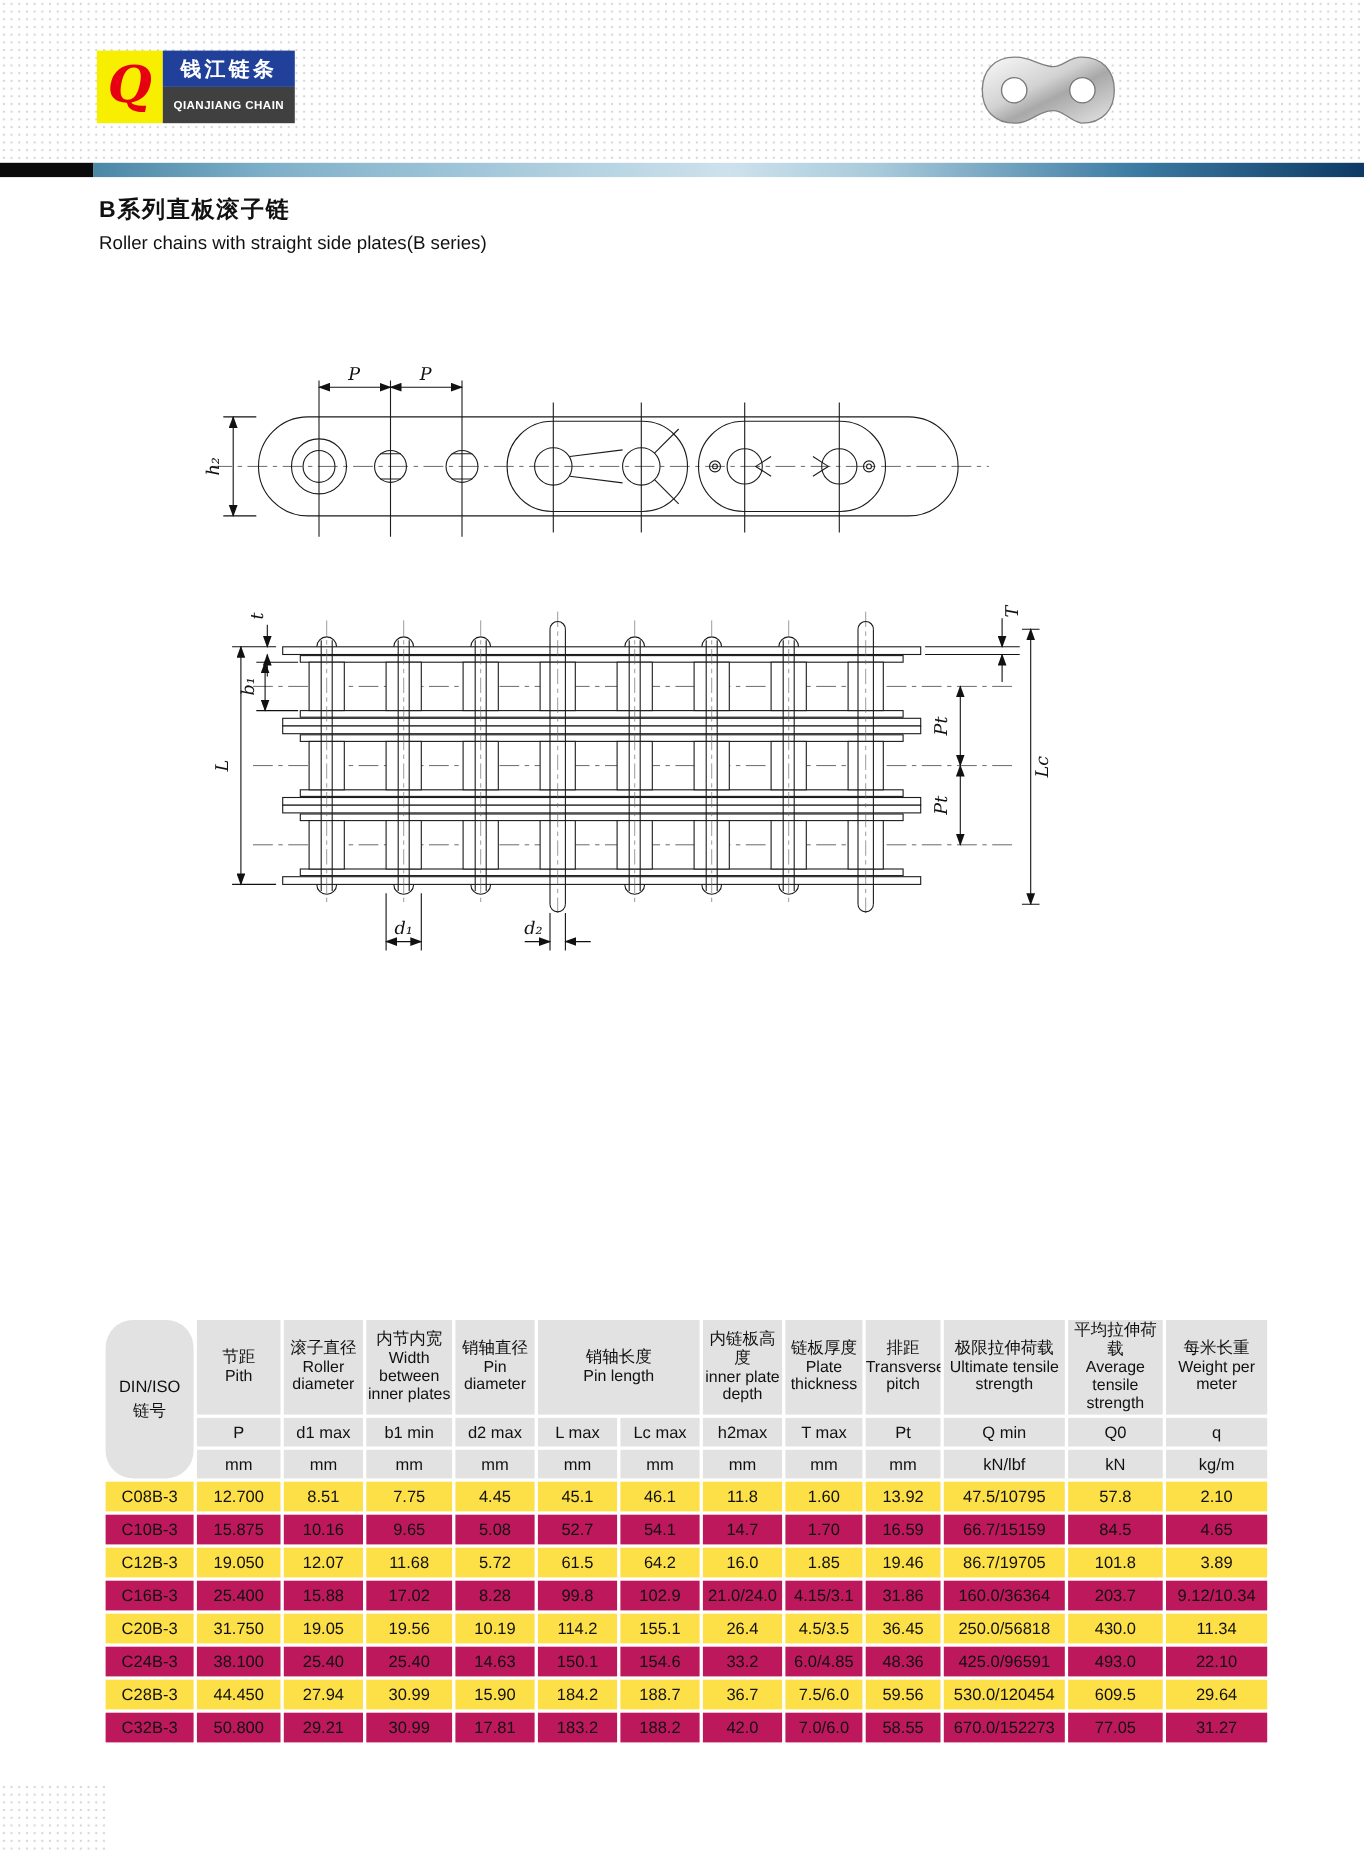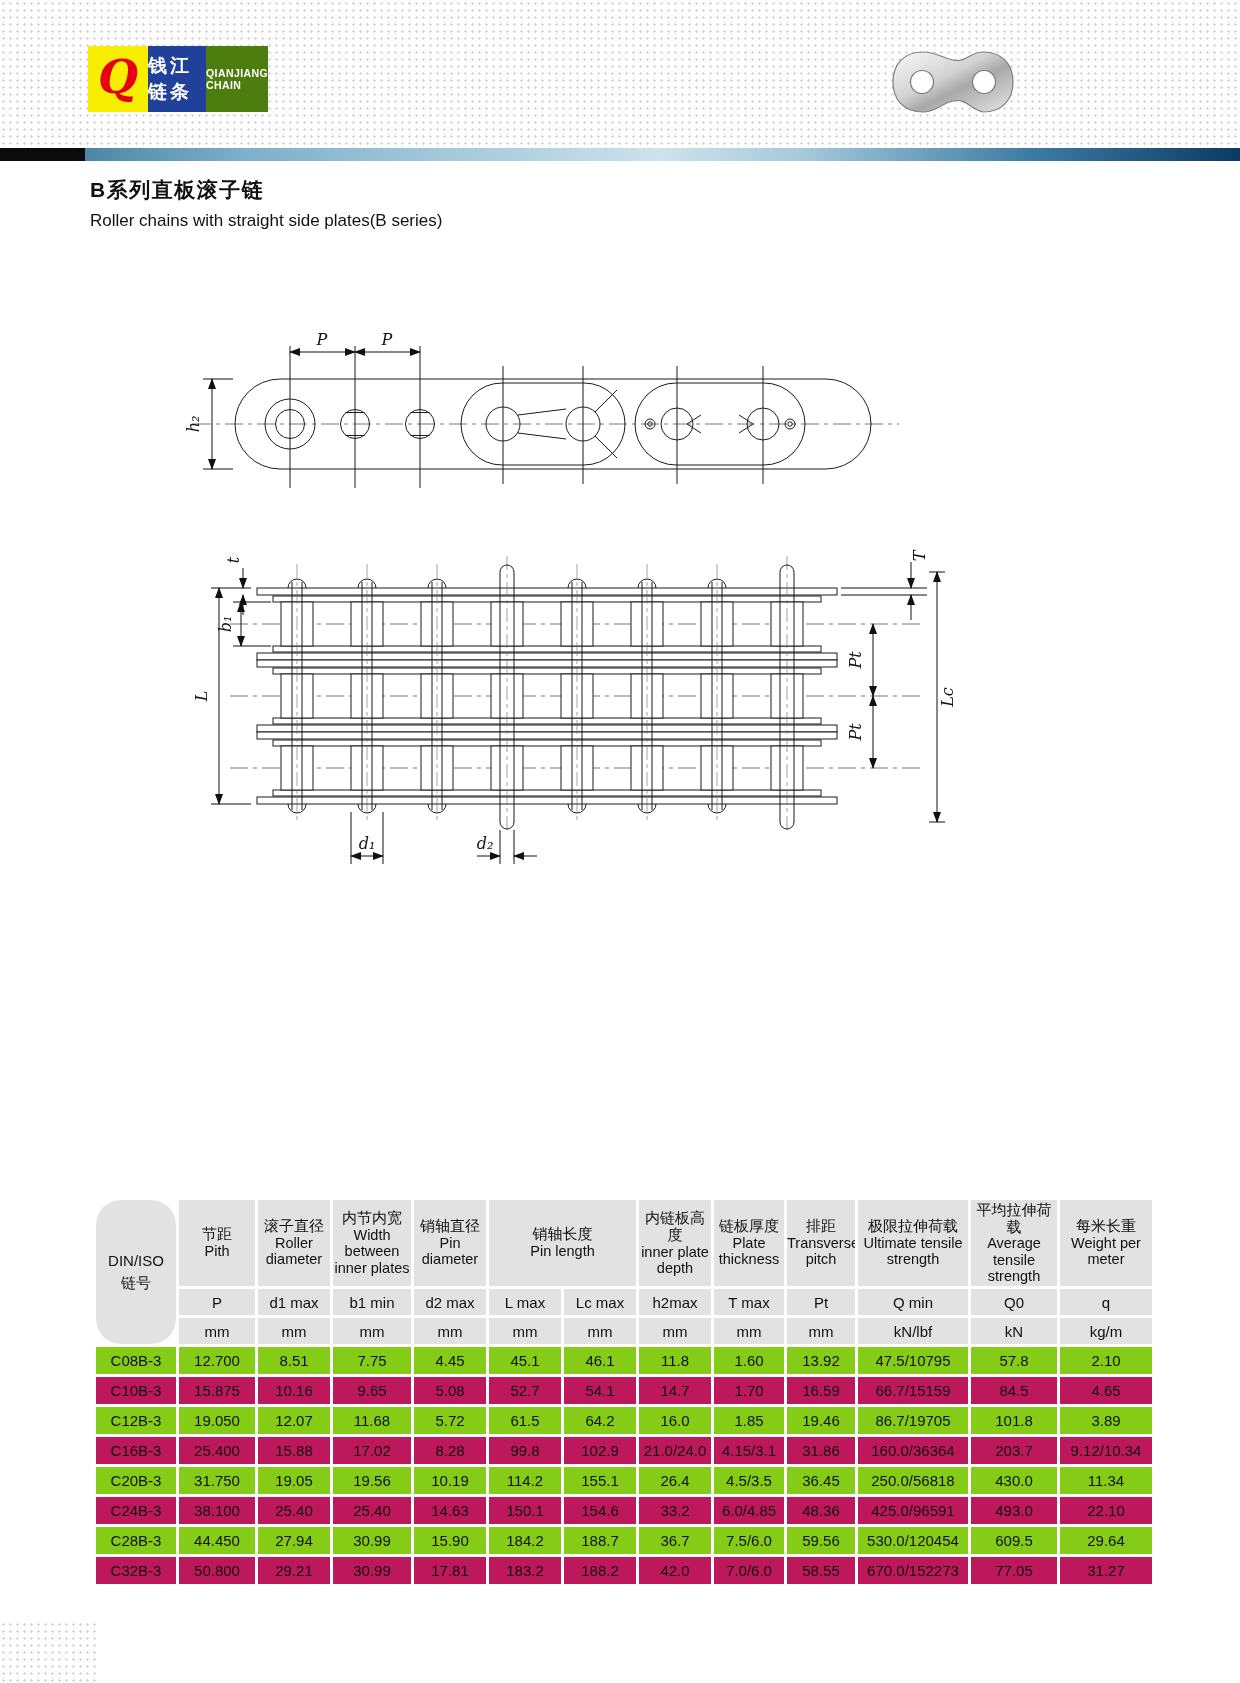--- a/index.html
+++ b/index.html
@@ -12,24 +12,24 @@
         background-image:radial-gradient(#d6d6d6 1.1px,transparent 1.4px);
         background-size:7px 7px;}
   .divider{position:absolute;top:148px;left:0;width:100%;height:13px;}
   .divider .black{position:absolute;left:0;top:0;width:85px;height:100%;background:#0b0b0b;}
   .divider .grad{position:absolute;left:85px;right:0;top:0;height:100%;
         background:linear-gradient(90deg,#4a87a6 0%,#7fb0c9 14%,#cde2ec 50%,#a7c9da 62%,#3c7ba3 82%,#0d3a64 100%);}
   .logo{position:absolute;left:88px;top:46px;height:66px;display:flex;}
   .logo-mark{width:60px;background:#f8ef00;display:flex;align-items:center;justify-content:center;}
   .logo-q{font-family:"DejaVu Serif",serif;font-style:italic;font-weight:bold;
         font-size:46px;color:#e60012;line-height:1;transform:translateY(-2px);}
-  .logo-text{display:flex;flex-direction:row;width:120px;}
+  .logo-text{display:flex;flex-direction:column;width:120px;}
   .logo-cn{flex:1;background:#20409a;color:#fff;display:flex;align-items:center;justify-content:center;
         font-size:19px;font-weight:bold;letter-spacing:3px;}
-  .logo-en{flex:1;background:#4d7c0f;color:#fff;display:flex;align-items:center;justify-content:center;
+  .logo-en{flex:1;background:#404040;color:#fff;display:flex;align-items:center;justify-content:center;
         font-size:10.5px;font-weight:bold;letter-spacing:.4px;}
   .plate-illustration{position:absolute;left:888px;top:46px;}
   .titles{position:absolute;left:90px;top:176px;}
   .title-cn{font-size:21px;letter-spacing:1.5px;font-weight:bold;}
   .title-en{font-size:17px;margin-top:7px;}
   .diagram1{position:absolute;left:185px;top:322px;}
   .diagram2{position:absolute;left:185px;top:512px;}
   svg .ln{stroke:#1b1b1b;stroke-width:1;fill:none;}
   svg .cl{stroke:#555;stroke-width:.8;fill:none;stroke-dasharray:18 5 4 5;}
   svg .cl2{stroke:#666;stroke-width:.6;fill:none;stroke-dasharray:14 4 4 4;}
@@ -38,21 +38,21 @@
   .spec-table{position:absolute;left:93px;top:1197px;width:1055px;
         border-collapse:separate;border-spacing:3px;table-layout:fixed;font-size:15px;}
   .spec-table td{text-align:center;vertical-align:middle;padding:0;overflow:hidden;}
   .spec-table .hdr{background:#e2e2e2;}
   .spec-table .hdr-name{height:86px;line-height:1.12;}
   .spec-table .hdr-name .en{font-size:14.5px;}
   .spec-table .row-label{font-size:15px;line-height:1.5;border-radius:25px;}
   .spec-table .hdr-sym{height:26px;}
   .spec-table .hdr-unit{height:26px;}
   .spec-table tbody td{height:27px;}
-  .spec-table tr.odd td{background:#84cc16;}
+  .spec-table tr.odd td{background:#fde047;}
   .spec-table tr.even td{background:#be185d;}
 </style>
 </head>
 <body>
 
 <div class="page">
 
   <div class="dot-band"></div>
 
   <div class="logo">

